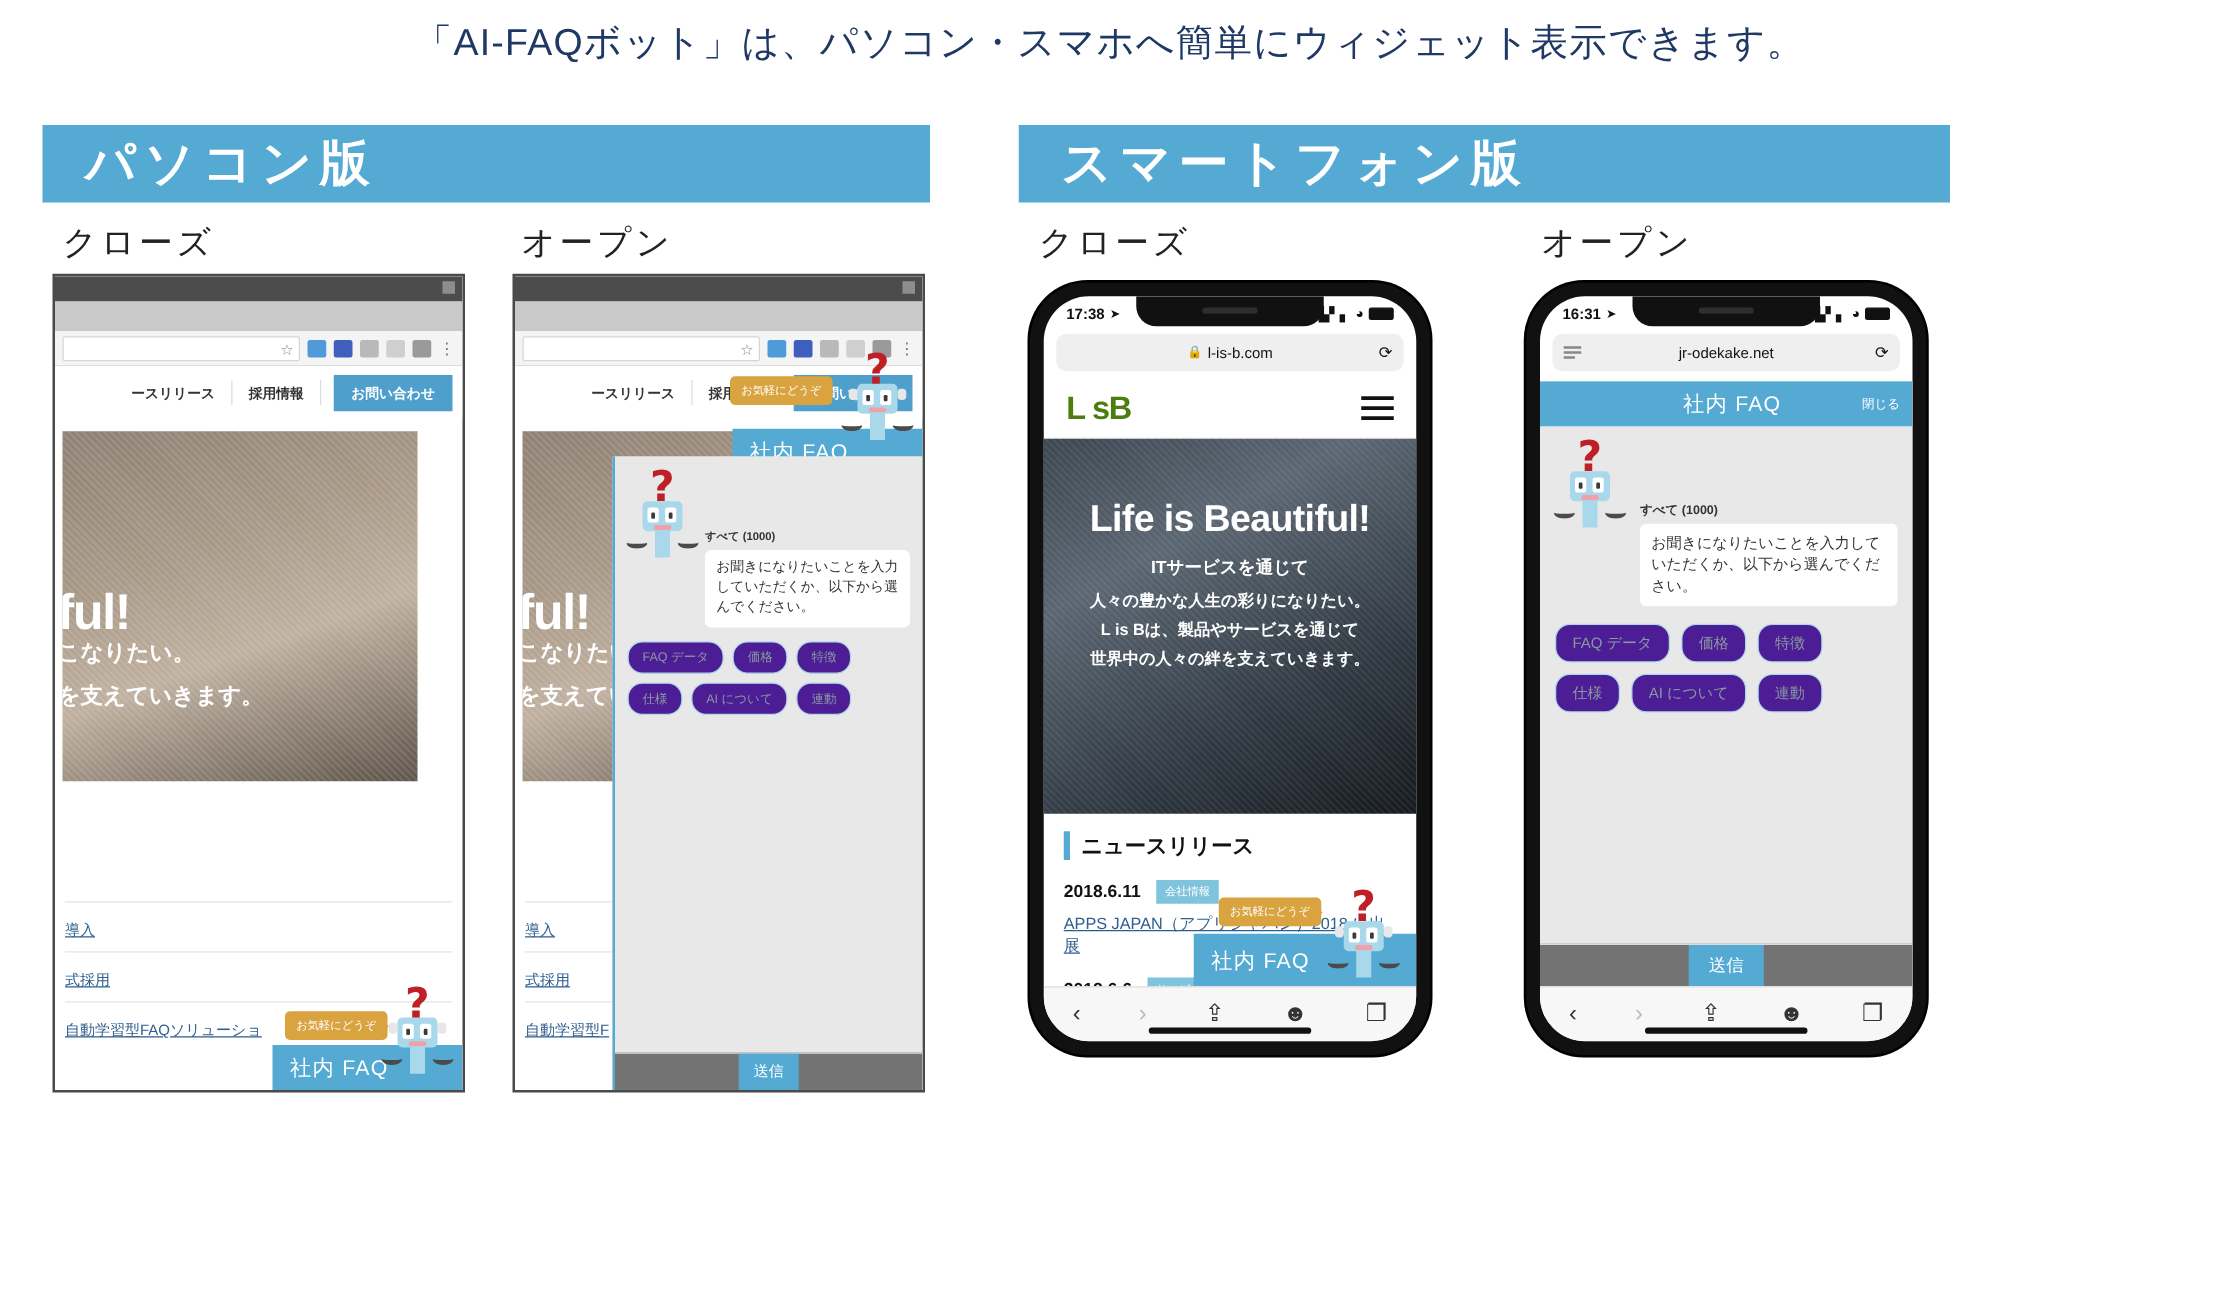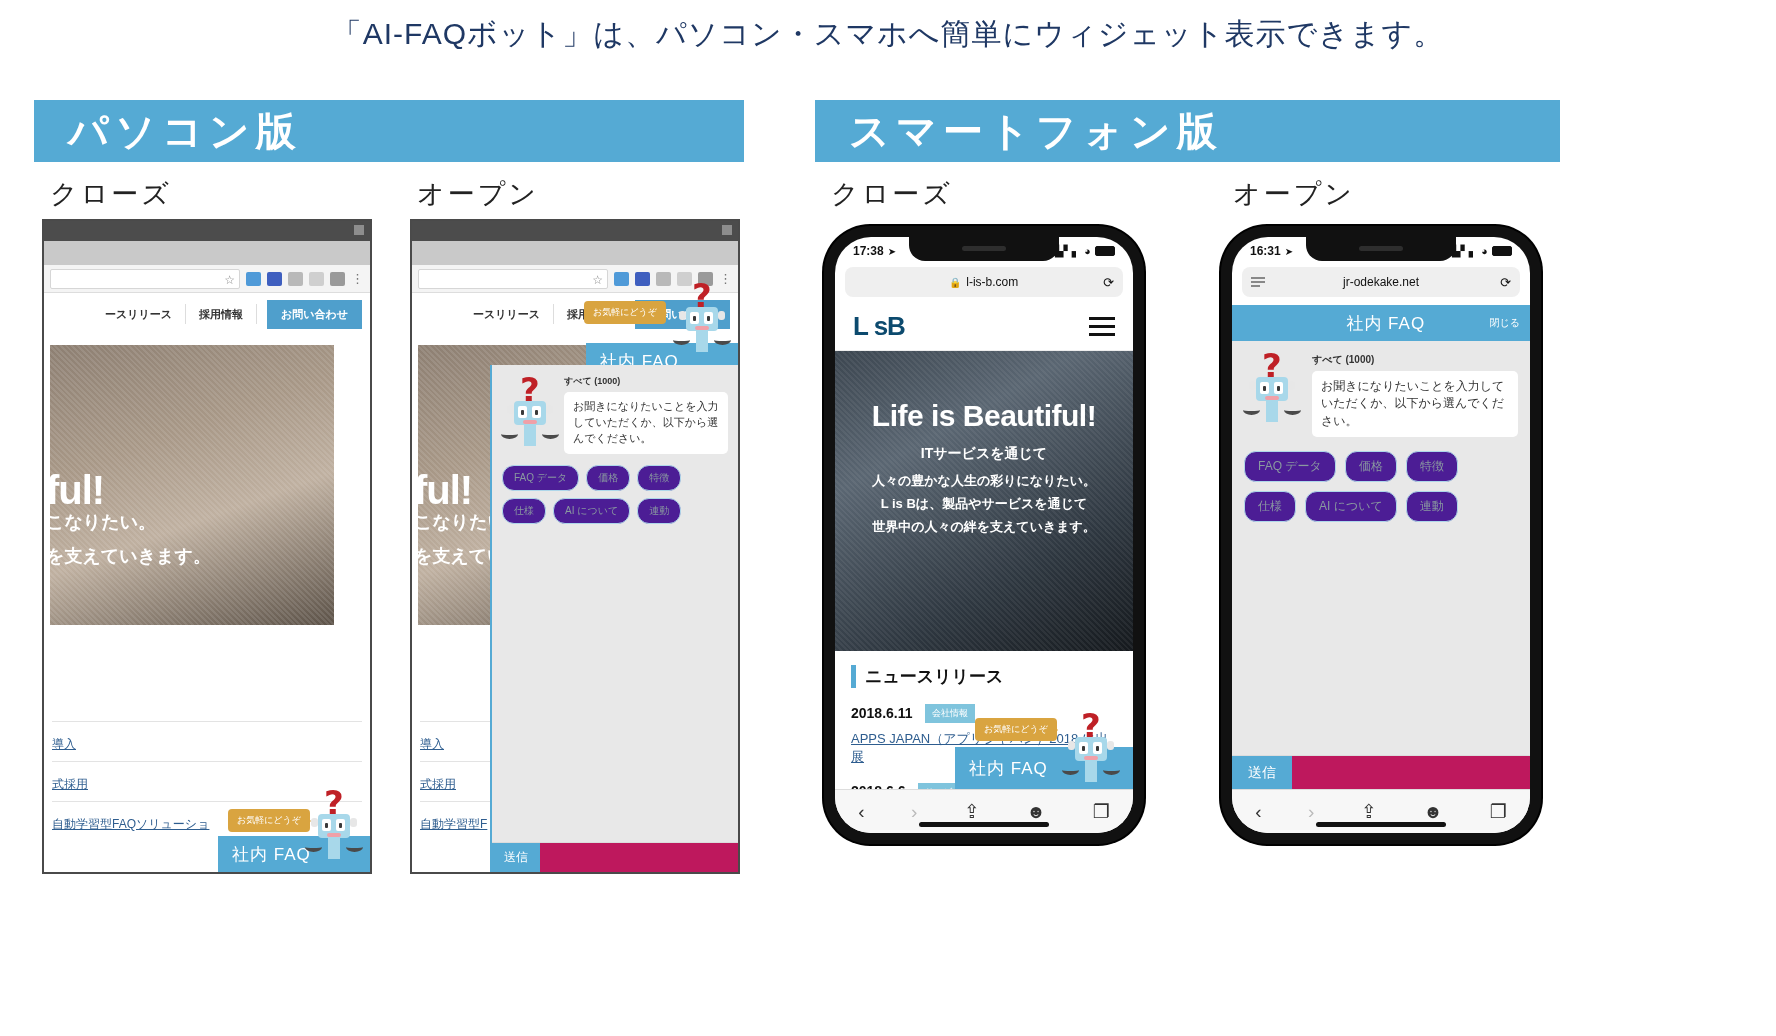--- a/index.html
+++ b/index.html
@@ -167,34 +167,34 @@
   .chat-head {
     background: #55aad4; color: #fff;
     display: flex; align-items: center; justify-content: space-between;
     padding: 0 10px;
   }
   .chat-head-title { font-size: 17px; letter-spacing: 1px; }
   .chat-close { font-size: 10px; }
   .chat-body { position: relative; padding: 10px 10px 0 10px; }
   .msg-row { display: flex; gap: 6px; align-items: flex-start; }
   .msg-col { flex: 1; }
-  .msg-meta { font-size: 9px; font-weight: bold; color: #333; margin-bottom: 4px; }
+  .msg-meta { font-size: 9px; font-weight: bold; color: #333; margin-bottom: 4px; margin-top: 48px; }
   .msg-bubble {
     background: #fff; border-radius: 5px; padding: 7px 9px;
     font-size: 11px; line-height: 1.45; color: #333;
   }
   .chips { display: flex; flex-wrap: wrap; gap: 7px; margin-top: 11px; }
   .chip {
     background: #4c1d95; border: 1px solid #aed7ea; border-radius: 12px;
     font-size: 10px; color: #8a99a0; padding: 5px 11px; white-space: nowrap;
   }
   .chat-foot {
     position: absolute; left: 0; right: 0; bottom: 0;
-    height: 30px; background: #be185d; border-top: 1px solid #dcdcdc;
-    display: flex; justify-content: flex-start; align-items: stretch;
+    height: 30px; background: #737373; border-top: 1px solid #dcdcdc;
+    display: flex; justify-content: center; align-items: stretch;
   }
   .send-btn {
     background: #55aad4; color: #fff; font-size: 12px;
     display: flex; align-items: center; padding: 0 12px;
   }
 
   
   .phone {
     position: absolute; width: 320px; height: 618px;
     background: #111; border-radius: 46px;
@@ -235,21 +235,21 @@
   }
   .safari-bar .reader i {
     display: block; height: 2px; background: #888; margin-bottom: 2px;
   }
   .site-head {
     height: 48px; display: flex; align-items: center;
     justify-content: space-between; padding: 0 18px;
     border-bottom: 1px solid #eee;
   }
   .lisb-logo {
-    font-size: 26px; font-weight: bold; color: #0c4a6e; letter-spacing: -1px;
+    font-size: 26px; font-weight: bold; color: #4d7c0f; letter-spacing: -1px;
   }
   .hamburger div { width: 26px; height: 3px; background: #111; margin: 5px 0; }
   .m-hero {
     height: 300px; position: relative; overflow: hidden;
     background:
       repeating-linear-gradient(45deg, rgba(255,255,255,.06) 0 2px, rgba(0,0,0,0) 2px 4px),
       linear-gradient(150deg, #3c4650 0%, #5a6672 30%, #2e3740 70%, #15191d 100%);
     color: #fff; text-align: center;
   }
   .m-hero-title {

